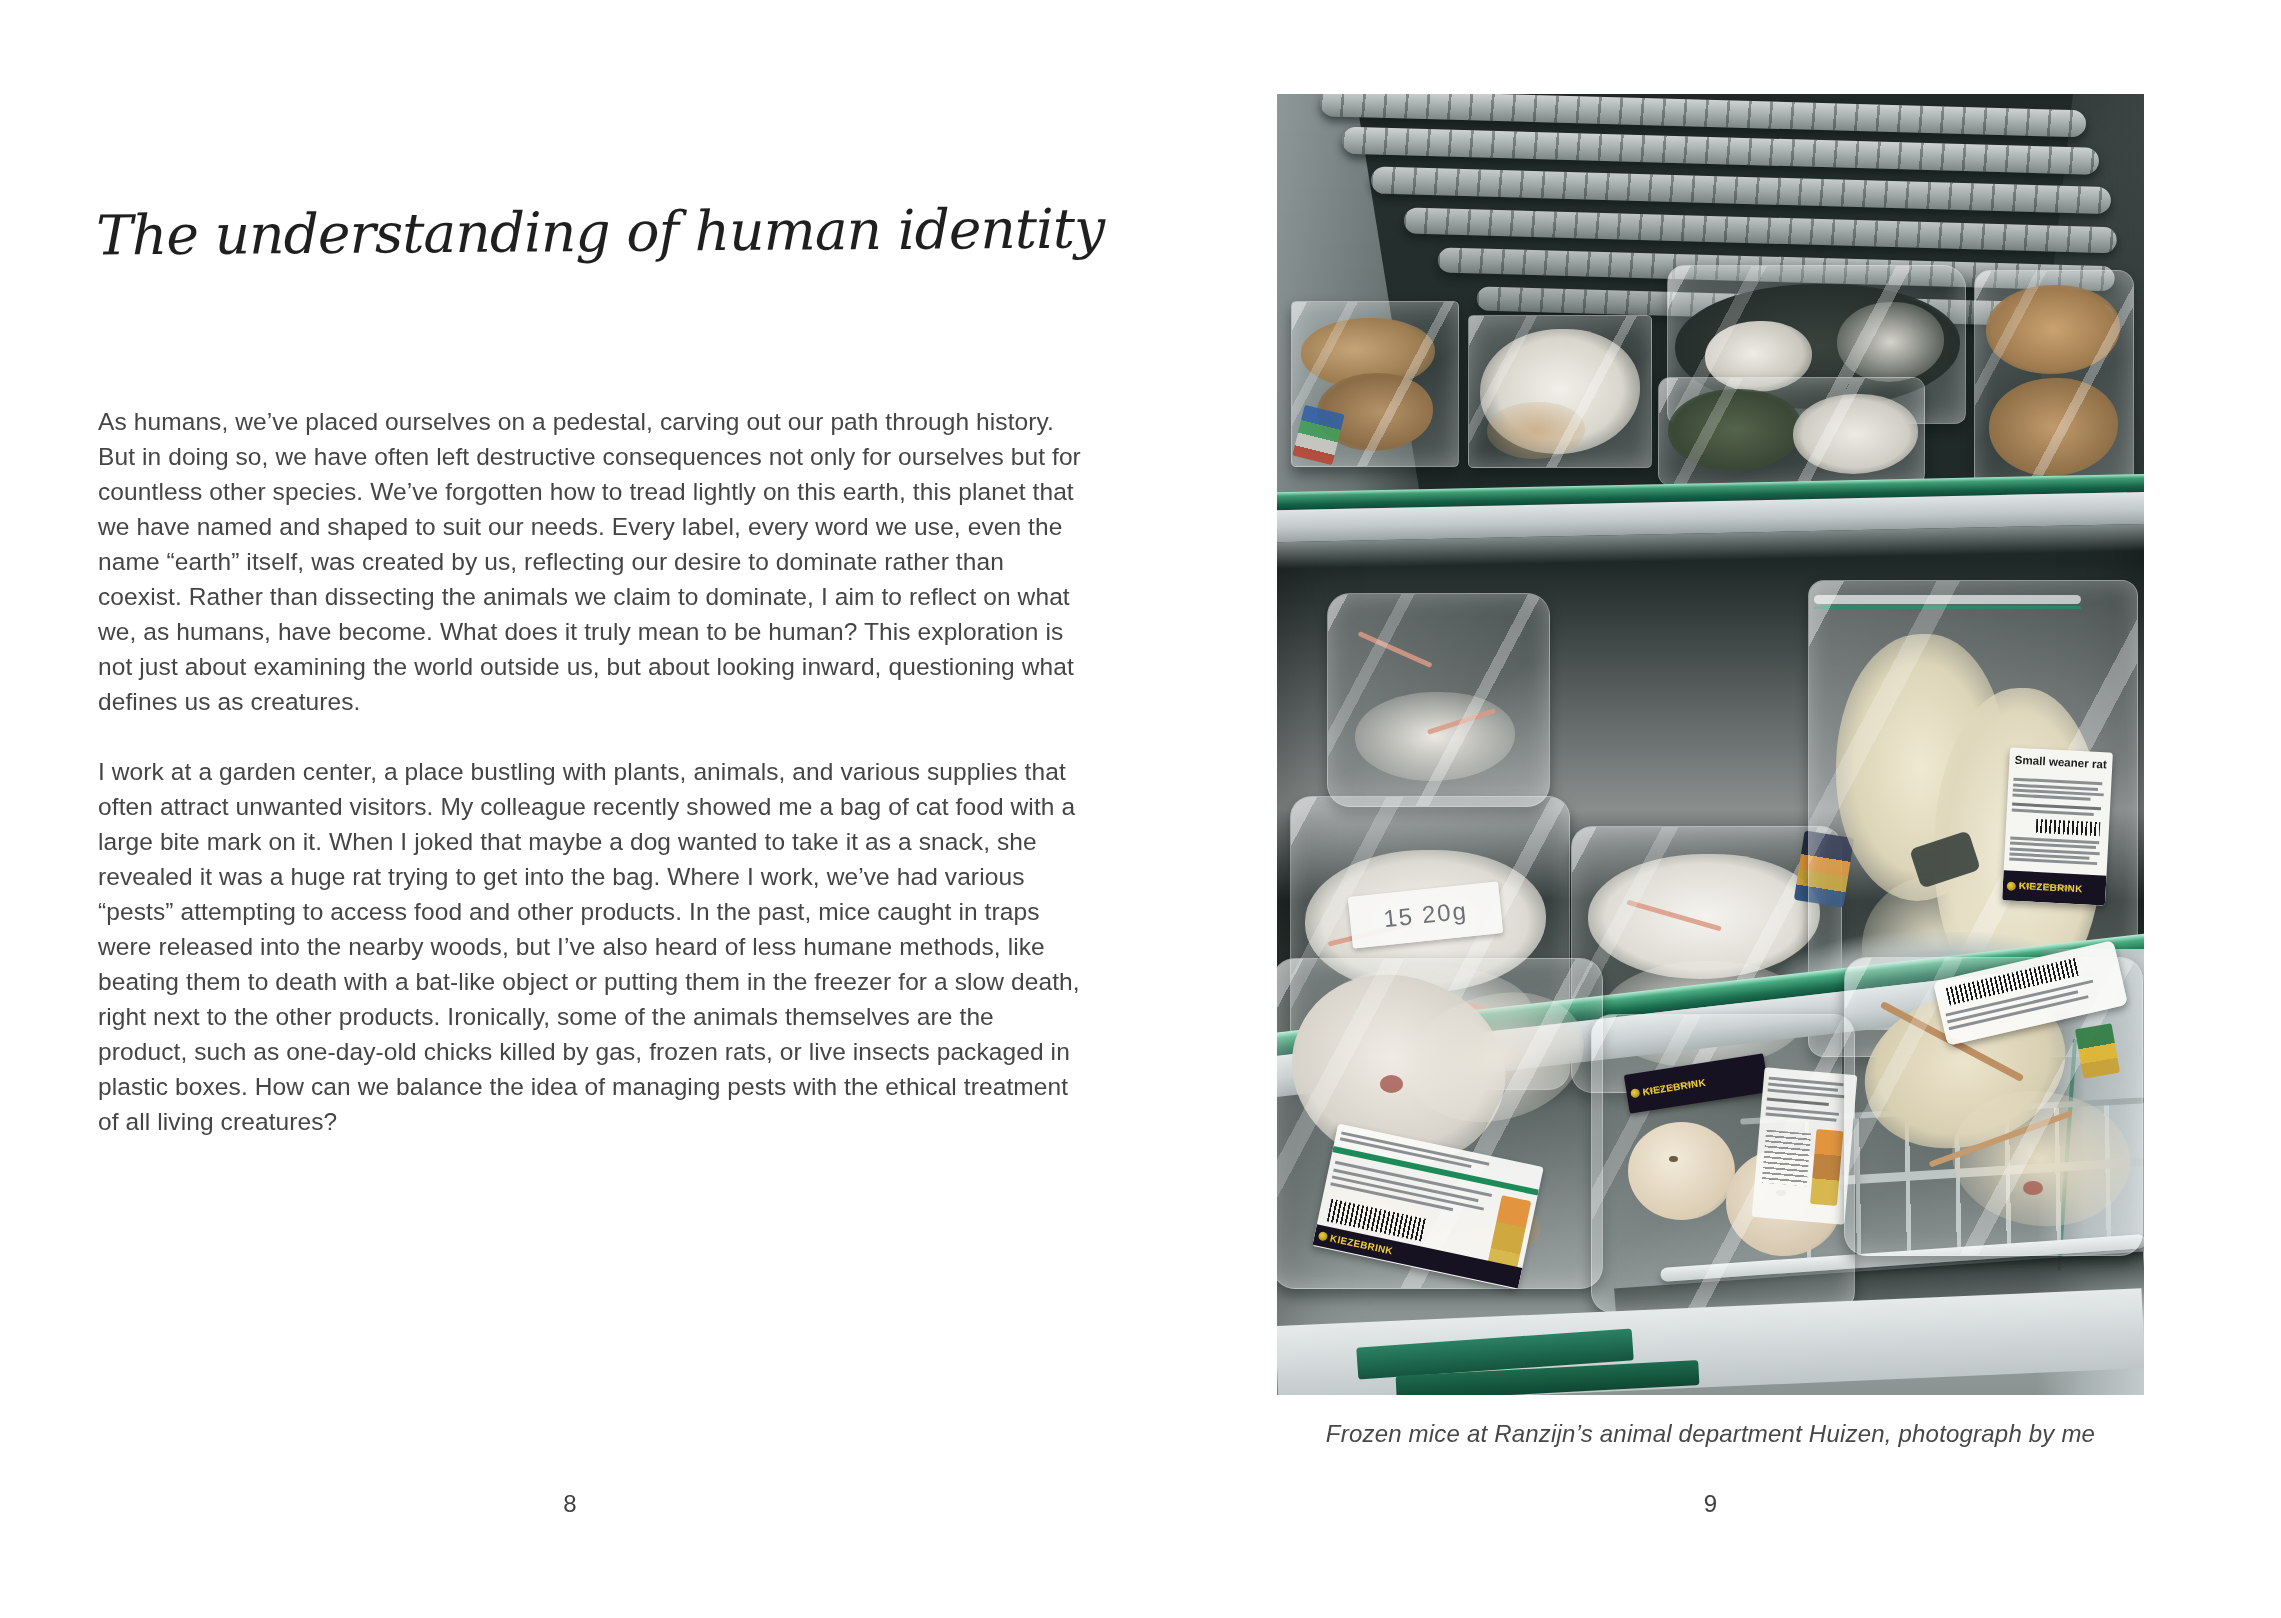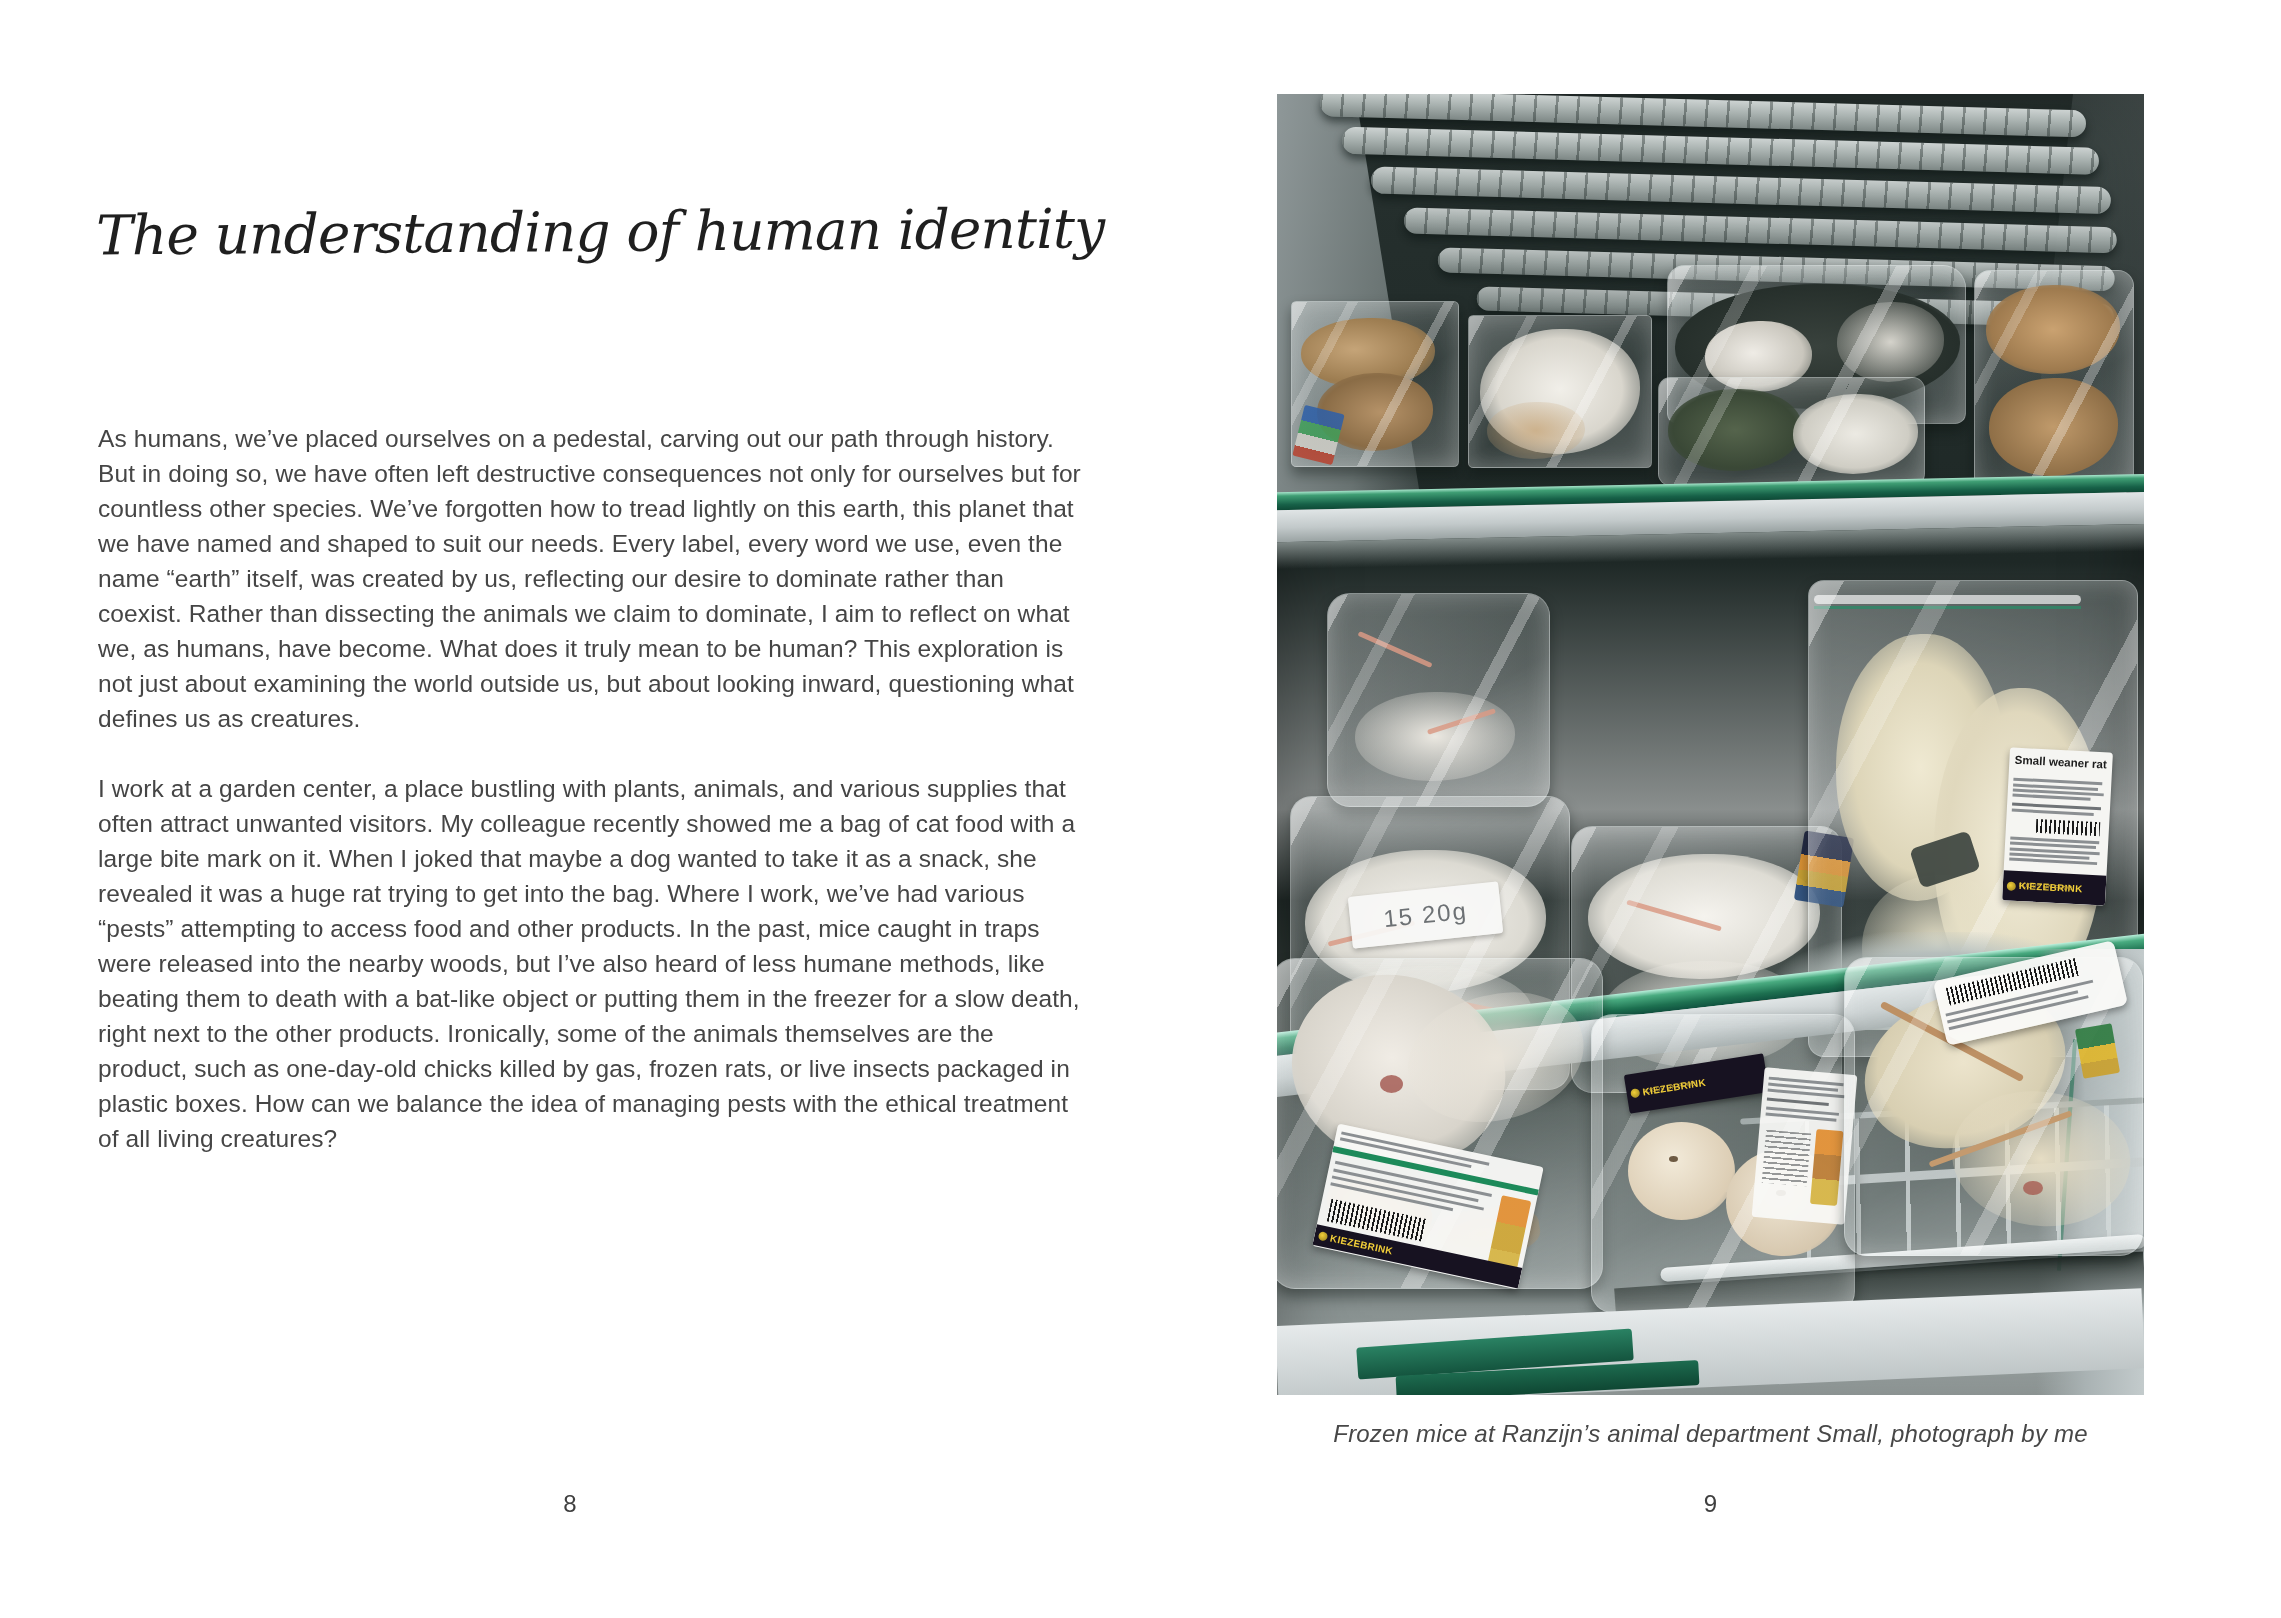--- a/index.html
+++ b/index.html
@@ -13,21 +13,21 @@
   .page-right { left:1141px; width:1141px; }
 
   
   .title {
     position:absolute; left:96px; top:200px; width:1007px;
     font-family:"DejaVu Serif", serif; font-style:italic; font-weight:400;
     font-size:55px; color:#1f1f1f; letter-spacing:-0.9px;
     transform:rotate(-0.4deg); white-space:nowrap;
   }
   .bodytext {
-    position:absolute; left:98px; top:421px; width:985px;
+    position:absolute; left:98px; top:404px; width:985px;
     font-size:24.5px; line-height:35px; color:#454545; letter-spacing:0.1px;
   }
   .bodytext p + p { margin-top:35px; }
   .pagenum {
     position:absolute; top:1490px; font-size:24px; color:#3f3f3f; text-align:center;
   }
   .pagenum-left  { left:481px; width:178px; }
 
   
   .photo {
@@ -420,16 +420,16 @@
         <div class="tline l2"></div>
         <div class="tline l3"></div>
     </div>
     <div class="stampJ"></div>
 
     <div class="floor"></div>
     <div class="tray1"></div>
     <div class="tray2"></div>
   </figure>
 
-  <figcaption class="caption">Frozen mice at Ranzijn’s animal department Small, photograph by me</figcaption>
+  <figcaption class="caption">Frozen mice at Ranzijn’s animal department Huizen, photograph by me</figcaption>
   <div class="pagenum-r">9</div>
 </div>
 
 
 </body></html>

